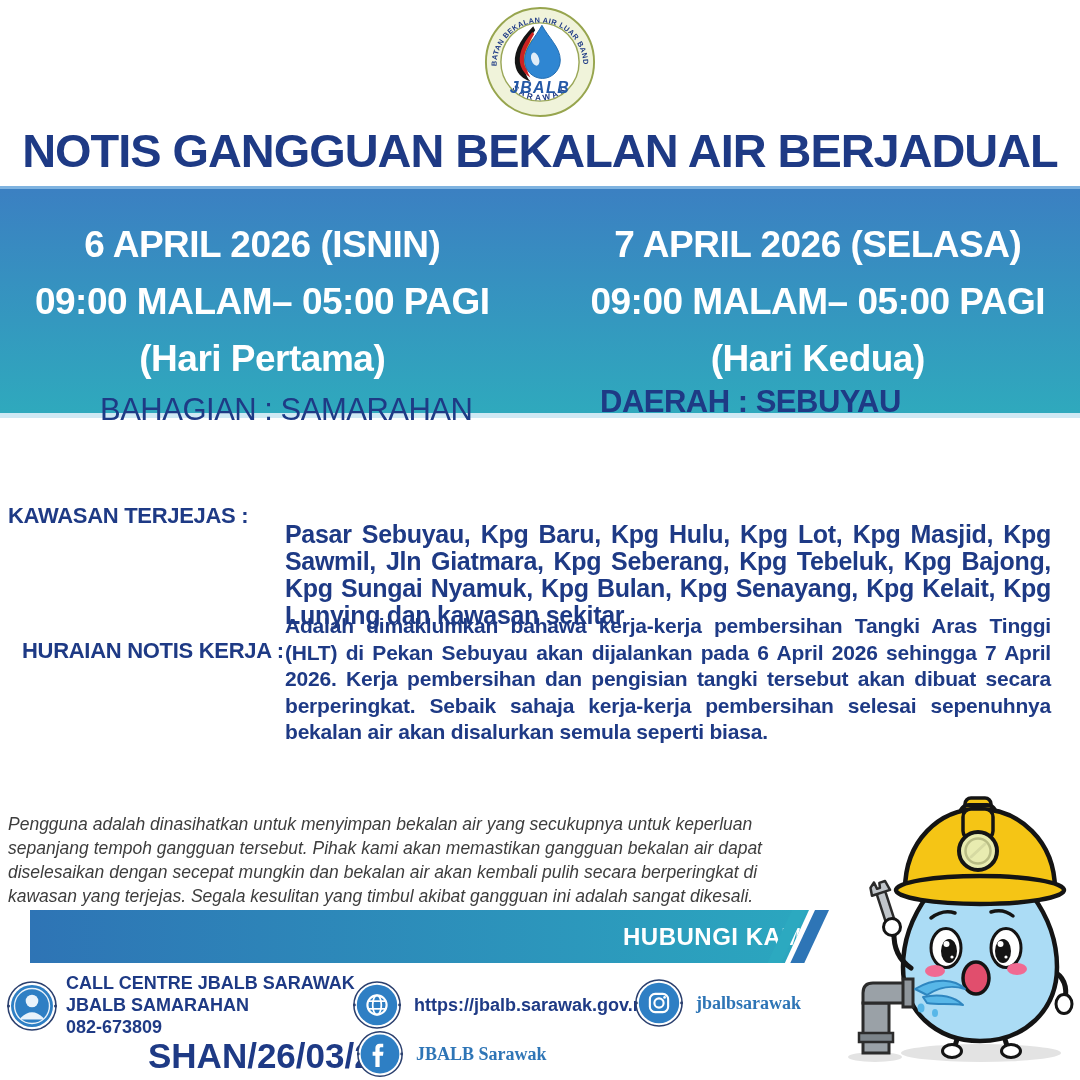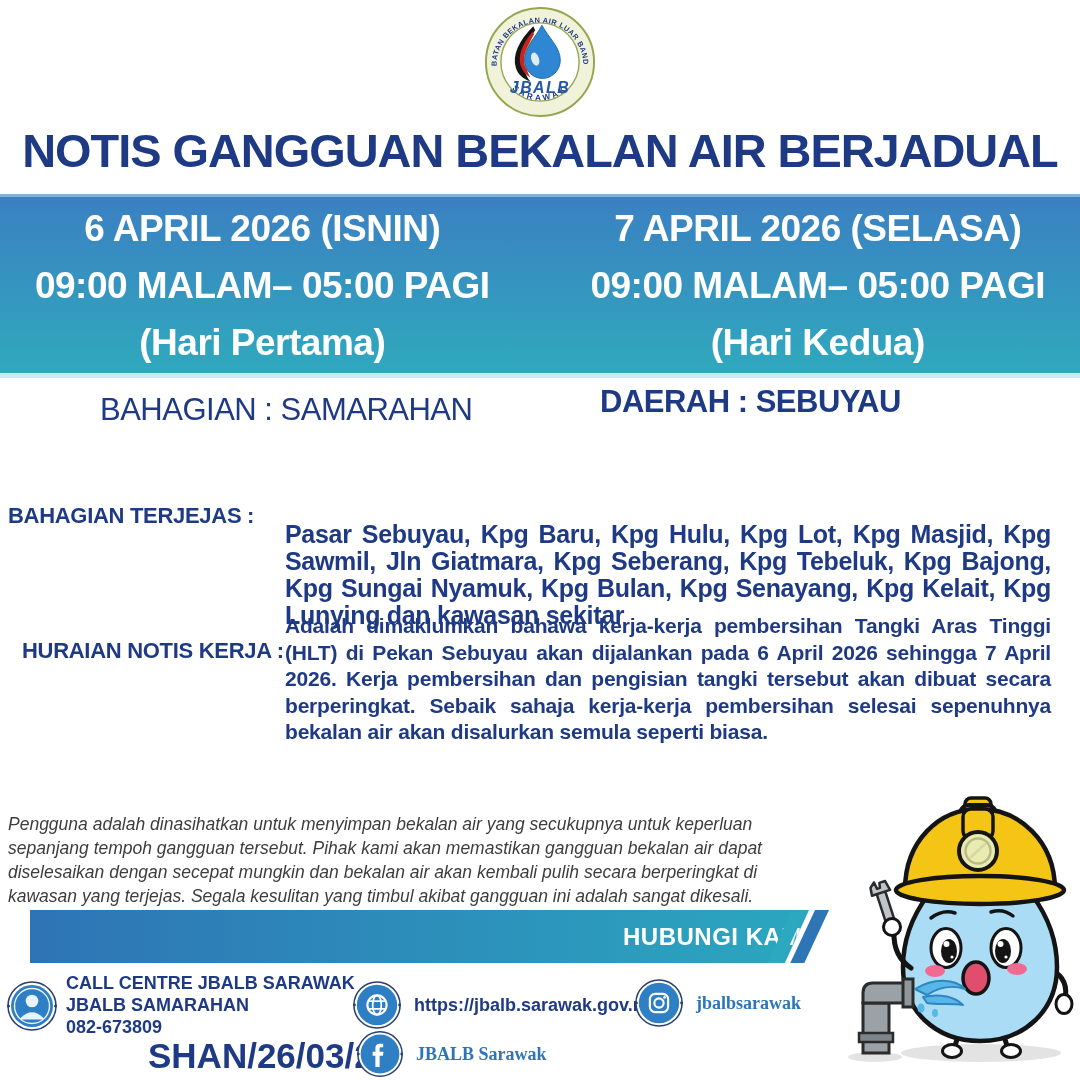--- a/index.html
+++ b/index.html
@@ -4,21 +4,21 @@
 <style>
   html,body{margin:0;padding:0;background:#fff;}
   .poster{position:relative;width:1080px;height:1080px;background:#ffffff;overflow:hidden;
           font-family:"Liberation Sans", sans-serif;color:#1e3a85;}
   
   .logo-wrap{position:absolute;left:0;top:6px;width:100%;display:flex;justify-content:center;}
   .title{position:absolute;top:124px;left:0;width:100%;text-align:center;
          font-size:46px;font-weight:bold;letter-spacing:-1px;color:#1e3a85;
          transform:scaleX(1.02);white-space:nowrap;}
   
-  .band{position:absolute;top:194px;left:0;width:1080px;height:184px;
+  .band{position:absolute;top:186px;left:0;width:1080px;height:232px;
         background:linear-gradient(180deg,#3b80c2 0%,#35a, #2fa9bd 100%);
         background:linear-gradient(180deg,#3b80c2 0%,#2fa9bd 100%);
         border-top:3px solid #7fb3e0;border-bottom:5px solid #cfe9f4;
         display:flex;box-sizing:border-box;gap:31px;}
   .band-col{width:50%;display:flex;flex-direction:column;justify-content:center;align-items:center;
             color:#ffffff;font-weight:bold;font-size:37px;line-height:57px;letter-spacing:-0.5px;white-space:nowrap;}
   
   .bahagian{position:absolute;left:100px;top:392px;font-size:31px;font-weight:normal;letter-spacing:-0.5px;}
   .daerah{position:absolute;left:600px;top:384px;font-size:31px;font-weight:bold;letter-spacing:-0.5px;}
   
@@ -91,21 +91,21 @@
     <div class="band-col">
       <div>7 APRIL 2026 (SELASA)</div>
       <div>09:00 MALAM– 05:00 PAGI</div>
       <div>(Hari Kedua)</div>
     </div>
   </div>
 
   <div class="bahagian">BAHAGIAN : SAMARAHAN</div>
   <div class="daerah">DAERAH : SEBUYAU</div>
 
-  <div class="sec-label kawasan-label">BAHAGIAN TERJEJAS :</div>
+  <div class="sec-label kawasan-label">KAWASAN TERJEJAS :</div>
   <div class="sec-text kawasan-text">Pasar Sebuyau, Kpg Baru, Kpg Hulu, Kpg Lot, Kpg Masjid, Kpg Sawmil, Jln Giatmara, Kpg Seberang, Kpg Tebeluk, Kpg Bajong, Kpg Sungai Nyamuk, Kpg Bulan, Kpg Senayang, Kpg Kelait, Kpg Lunying dan kawasan sekitar</div>
 
   <div class="sec-label huraian-label">HURAIAN NOTIS KERJA :</div>
   <div class="sec-text huraian-text">Adalah dimaklumkan bahawa kerja-kerja pembersihan Tangki Aras Tinggi (HLT) di Pekan Sebuyau akan dijalankan pada 6 April 2026 sehingga 7 April 2026. Kerja pembersihan dan pengisian tangki tersebut akan dibuat secara berperingkat. Sebaik sahaja kerja-kerja pembersihan selesai sepenuhnya bekalan air akan disalurkan semula seperti biasa.</div>
 
   <div class="disclaimer">Pengguna adalah dinasihatkan untuk menyimpan bekalan air yang secukupnya untuk keperluan sepanjang tempoh gangguan tersebut. Pihak kami akan memastikan gangguan bekalan air dapat diselesaikan dengan secepat mungkin dan bekalan air akan kembali pulih secara berperingkat di kawasan yang terjejas. Segala kesulitan yang timbul akibat gangguan ini adalah sangat dikesali.</div>
 
   <div class="hubungi">
     <div class="hubungi-text">HUBUNGI KAMI</div>
   </div>

